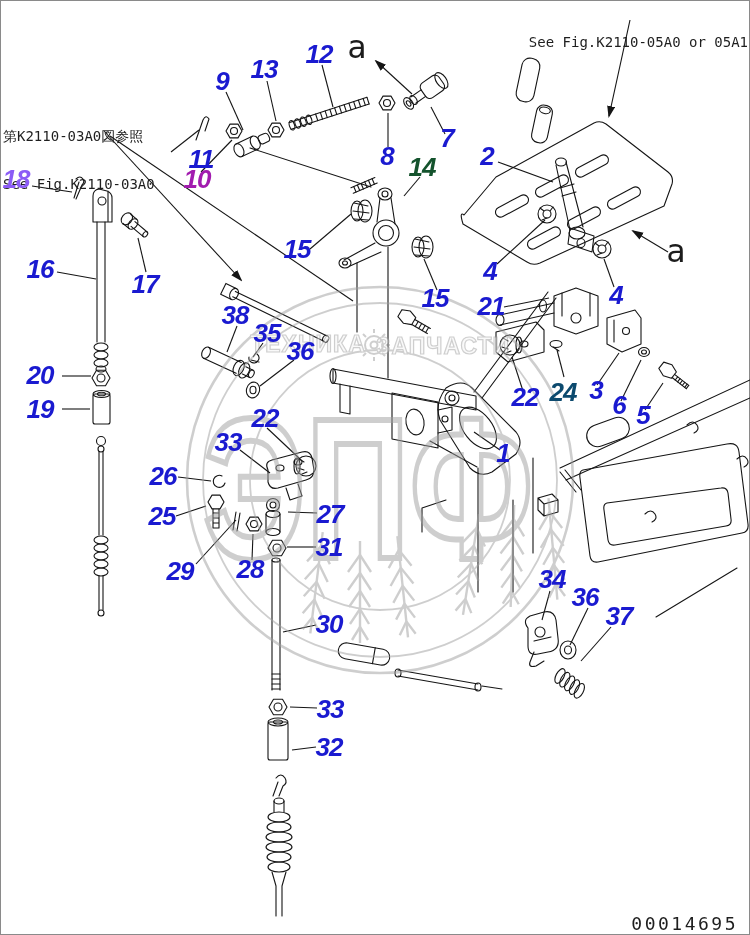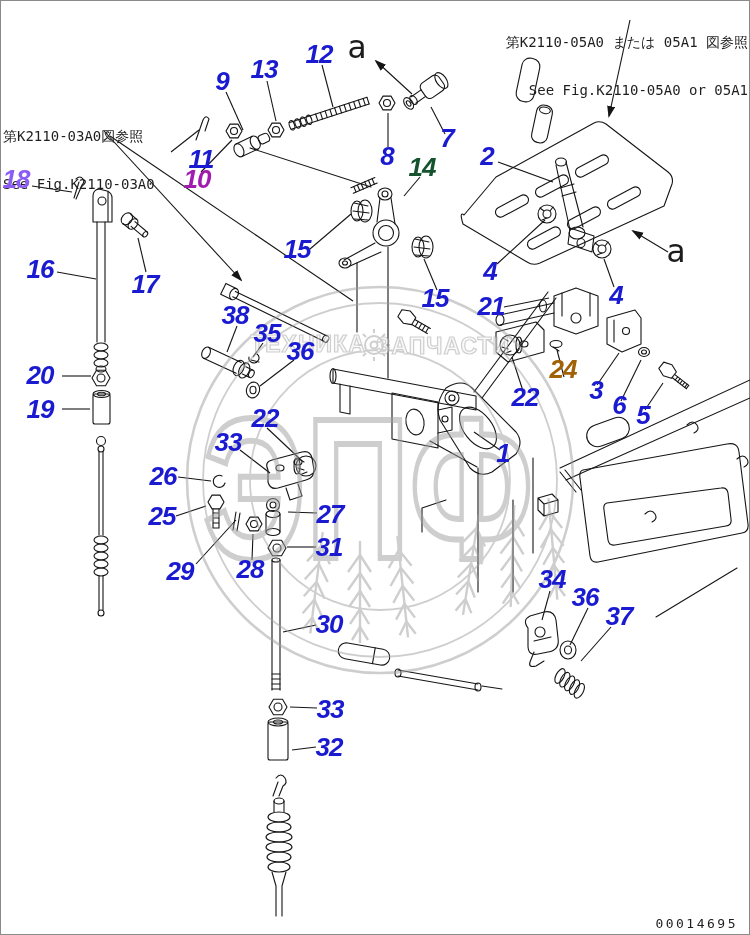--- a/index.html
+++ b/index.html
@@ -15,21 +15,21 @@
     letter-spacing:-1px;white-space:nowrap;z-index:30;
   }
   .viewlabel{
     position:absolute;transform:translate(-50%,-50%);
     color:#1c1c1c;font:300 32px "DejaVu Sans Mono", monospace;z-index:25;
   }
   .reftext{position:absolute;color:#1e1e1e;font:14px/16px "DejaVu Sans Mono", monospace;z-index:20;white-space:pre;}
   #ref-top-right{top:2px;right:2px;text-align:right;}
   #ref-left{top:96px;left:3px;text-align:left;}
   #floor-frame-label{top:541px;left:624px;text-align:left;}
-  #doc-number{bottom:3px;right:12px;letter-spacing:2.5px;font-size:13px;}
+  #doc-number{bottom:3px;right:12px;letter-spacing:2.5px;font-size:18px;}
 </style>
 </head>
 <body>
 
 <div id="stage">
 
   <svg id="artsvg" width="750" height="935" viewBox="0 0 750 935">
     <defs>
       <marker id="ah" markerWidth="12" markerHeight="10" refX="10" refY="4" orient="auto" markerUnits="userSpaceOnUse">
         <path d="M0,0 L12,4 L0,8 Z" fill="#151515"></path>
@@ -468,21 +468,20 @@
       </g>
       <g stroke-width="2">
         <circle cx="374" cy="345" r="9"></circle>
           <circle cx="374" cy="345" r="3.5"></circle>
         <path d="M374,333 v-4 M374,357 v4 M362,345 h-4 M386,345 h4 M366,337 l-3,-3 M382,353 l3,3 M382,337 l3,-3 M366,353 l-3,3"></path>
       </g>
     </g>
   </svg>
 
   <div class="reftext" id="ref-top-right">
-    <div>第K2110-05A0 または 05A1 図参照</div>
     <div>See Fig.K2110-05A0 or 05A1</div>
   </div>
 
   <div class="reftext" id="ref-left">
     <div>第K2110-03A0図参照</div>
     <div>See Fig.K2110-03A0</div>
   </div>
 
 
   <div class="reftext" id="doc-number">00014695</div>
@@ -502,21 +501,21 @@
     <div class="callout" style="left: 487px; top: 156px; color: rgb(26, 26, 208);">2</div>
     <div class="callout" style="left: 297px; top: 249px; color: rgb(26, 26, 208);">15</div>
     <div class="callout" style="left: 435px; top: 298px; color: rgb(26, 26, 208);">15</div>
     <div class="callout" style="left: 490px; top: 271px; color: rgb(26, 26, 208);">4</div>
     <div class="callout" style="left: 616px; top: 295px; color: rgb(26, 26, 208);">4</div>
     <div class="callout" style="left: 491px; top: 306px; color: rgb(26, 26, 208);">21</div>
     <div class="callout" style="left: 235px; top: 315px; color: rgb(26, 26, 208);">38</div>
     <div class="callout" style="left: 267px; top: 333px; color: rgb(26, 26, 208);">35</div>
     <div class="callout" style="left: 300px; top: 351px; color: rgb(26, 26, 208);">36</div>
     <div class="callout" style="left: 525px; top: 397px; color: rgb(26, 26, 208);">22</div>
-    <div class="callout" style="left: 563px; top: 369px; color: #a16207;">24</div>
+    <div class="callout" style="left: 563px; top: 392px; color: #0c4a6e;">24</div>
     <div class="callout" style="left: 596px; top: 390px; color: rgb(26, 26, 208);">3</div>
     <div class="callout" style="left: 619px; top: 405px; color: rgb(26, 26, 208);">6</div>
     <div class="callout" style="left: 643px; top: 415px; color: rgb(26, 26, 208);">5</div>
     <div class="callout" style="left: 265px; top: 418px; color: rgb(26, 26, 208);">22</div>
     <div class="callout" style="left: 228px; top: 442px; color: rgb(26, 26, 208);">33</div>
     <div class="callout" style="left: 503px; top: 453px; color: rgb(26, 26, 208);">1</div>
     <div class="callout" style="left: 163px; top: 476px; color: rgb(26, 26, 208);">26</div>
     <div class="callout" style="left: 162px; top: 516px; color: rgb(26, 26, 208);">25</div>
     <div class="callout" style="left: 330px; top: 514px; color: rgb(26, 26, 208);">27</div>
     <div class="callout" style="left: 329px; top: 547px; color: rgb(26, 26, 208);">31</div>

